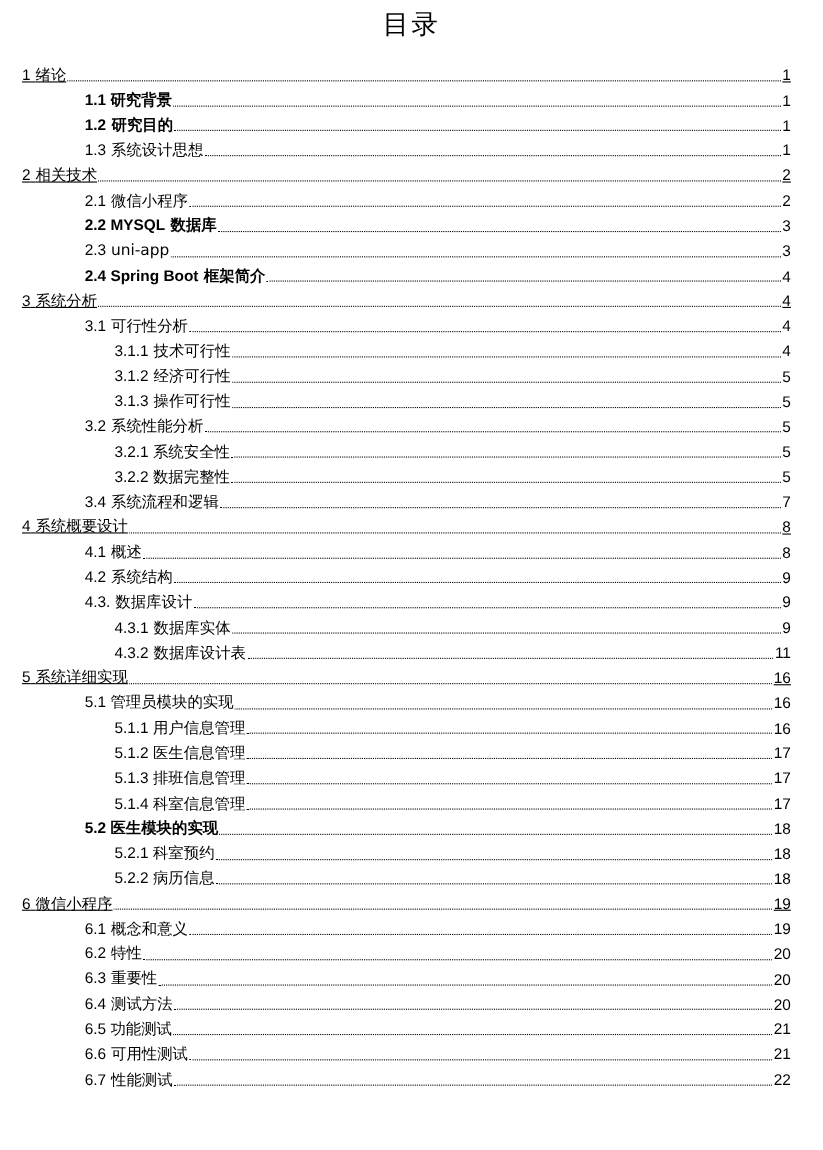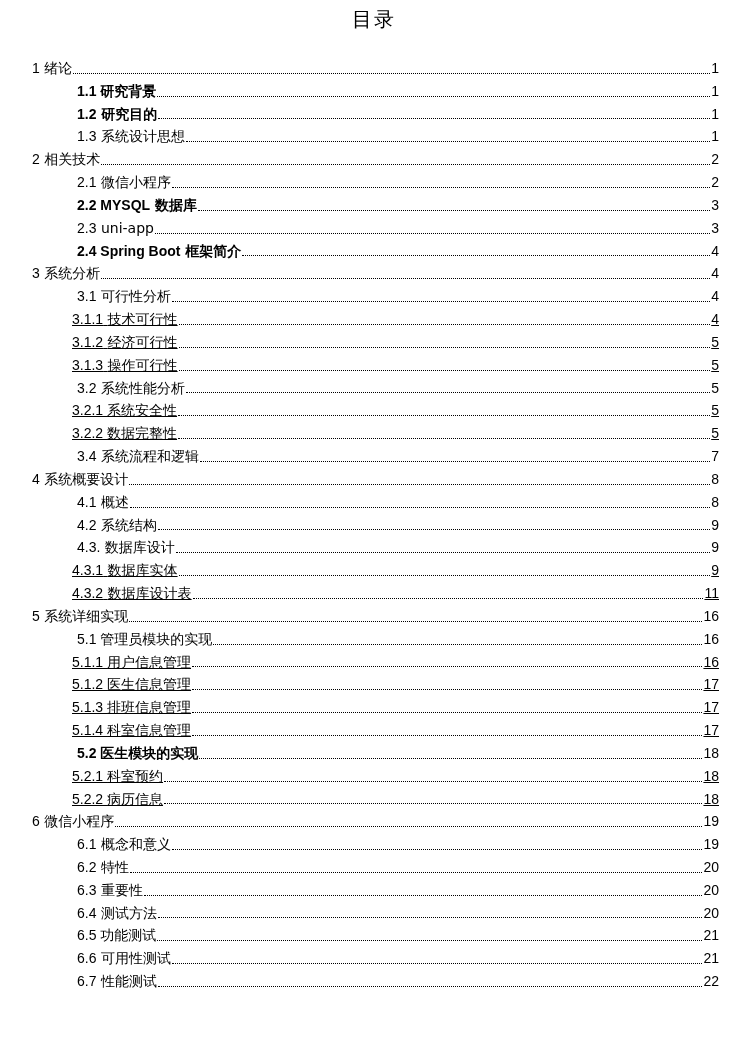--- a/index.html
+++ b/index.html
@@ -1,30 +1,30 @@
 <!DOCTYPE html>
 <html><head>
   <meta charset="utf-8">
   <style>
     html, body { margin: 0; padding: 0; background: #ffffff; }
     body { width: 748px; height: 1045px; overflow: hidden; position: relative;
            font-family: "DejaVu Sans", "Liberation Sans", sans-serif; color: #000; }
     .title { position: absolute; top: 6px; left: 0; width: 748px; text-align: center;
-             font-size: 20px; font-family: "DejaVu Sans", sans-serif; letter-spacing: 2px; }
+             font-size: 24px; font-family: "DejaVu Sans", sans-serif; letter-spacing: 2px; }
     .toc { position: absolute; top: 57px; left: 0; width: 748px; }
     .row { position: relative; height: 22.83px; display: flex; align-items: center;
            font-size: 14px; line-height: 22.83px; white-space: nowrap; }
     .row .label { background: #fff; padding-right: 1px; position: relative; z-index: 1; }
     .row .leader { flex: 1; overflow: hidden; height: 22.83px; position: relative; }
     .row .leader::before { content: ""; position: absolute; left: 0; right: 0; bottom: 6px;
            border-bottom: 1.6px dotted #000; }
     .row .page { padding-left: 1px; min-width: 8px; text-align: right; }
-    .lvl1 { padding-left: 32px; }
+    .lvl1 { padding-left: 20px; text-decoration: underline; }
     .lvl2 { padding-left: 77px; }
-    .lvl3 { padding-left: 72px; text-decoration: underline; }
+    .lvl3 { padding-left: 104px; }
     .toc .row { padding-right: 29px; }
     .bold { font-weight: bold; }
     .num { font-family: "Liberation Sans", sans-serif; }
   </style>
 </head>
 <body>
 
 <div class="title">目录</div>
 
 <div class="toc" id="toc">

